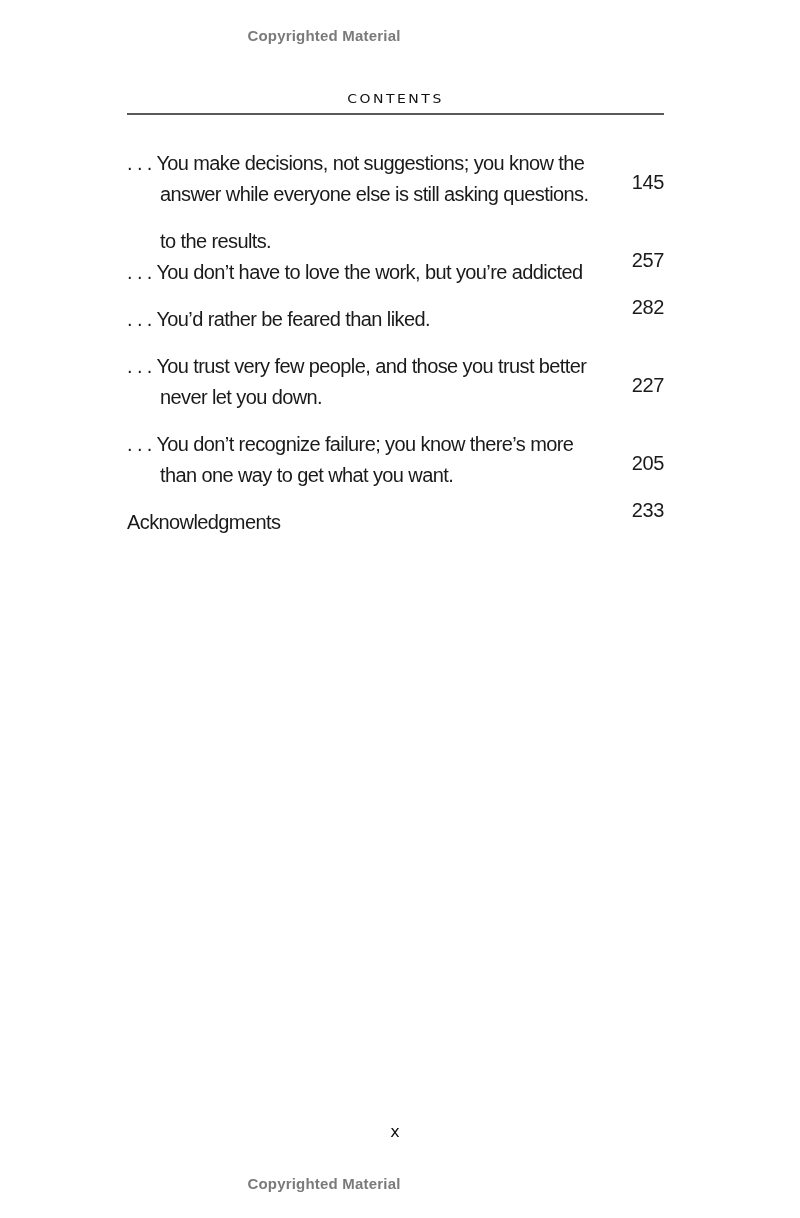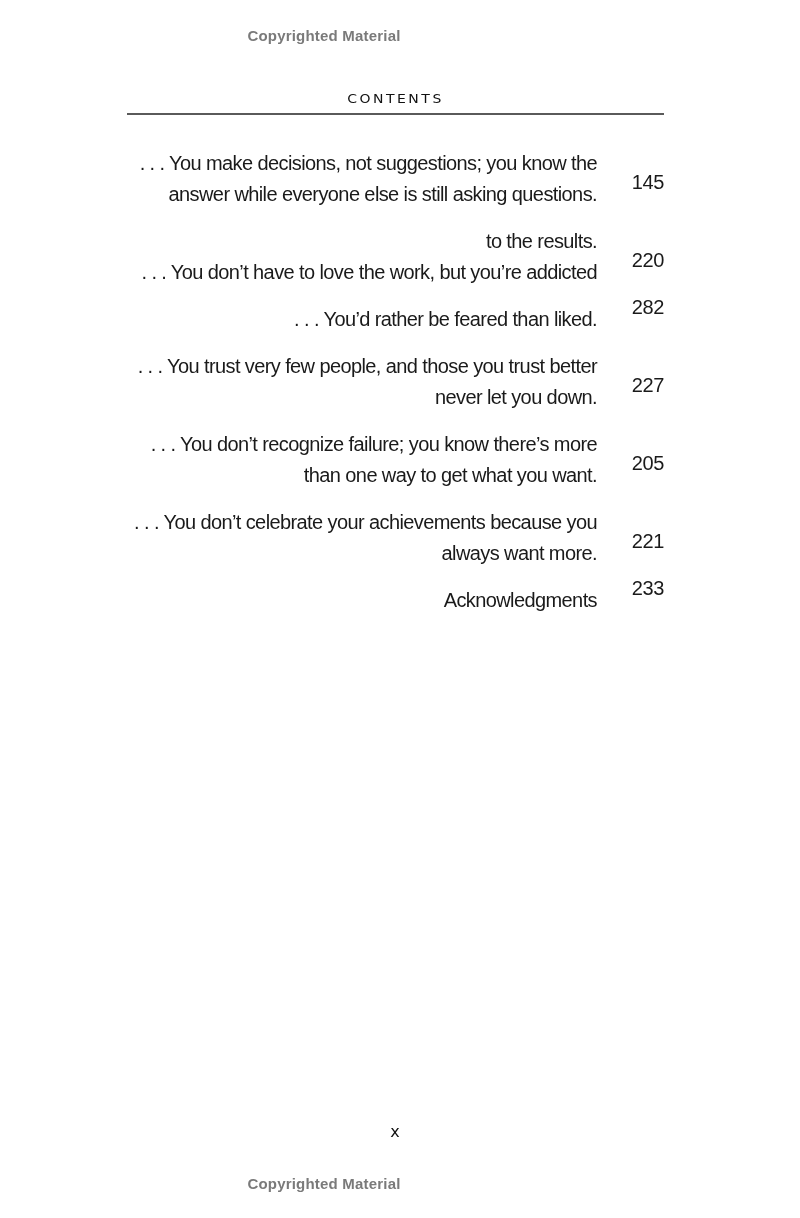--- a/index.html
+++ b/index.html
@@ -59,21 +59,20 @@
     .entry {
       position: relative;
       font-size: 20px;
       line-height: 31px;
       margin-bottom: 16px;
       transform-origin: left top;
     }
     .entry .text {
       display: block;
       width: 470px;
-      text-align: right;
     }
     .entry.sub .text {
       padding-left: 33px;
       width: 437px;
     }
     .entry .line {
       display: block;
       white-space: nowrap;
       letter-spacing: -0.6px;
     }
@@ -115,21 +114,21 @@
       <span class="line">answer while everyone else is still asking questions.</span>
     </span>
     <span class="page">145</span>
   </div>
 
   <div class="entry sub">
     <span class="text">
       <span class="line">to the results.</span>
       <span class="line first">. . . You don’t have to love the work, but you’re addicted</span>
     </span>
-    <span class="page">220</span>
+    <span class="page">257</span>
   </div>
 
   <div class="entry sub">
     <span class="text">
       <span class="line first">. . . You’d rather be feared than liked.</span>
     </span>
     <span class="page">282</span>
   </div>
 
   <div class="entry sub">
@@ -141,27 +140,20 @@
   </div>
 
   <div class="entry sub">
     <span class="text">
       <span class="line first">. . . You don’t recognize failure; you know there’s more</span>
       <span class="line">than one way to get what you want.</span>
     </span>
     <span class="page">205</span>
   </div>
 
-  <div class="entry sub">
-    <span class="text">
-      <span class="line first">. . . You don’t celebrate your achievements because you</span>
-      <span class="line">always want more.</span>
-    </span>
-    <span class="page">221</span>
-  </div>
 
   <div class="entry main">
     <span class="text">
       <span class="line">Acknowledgments</span>
     </span>
     <span class="page">233</span>
   </div>
 </div>
 
 <div class="folio">x</div>

